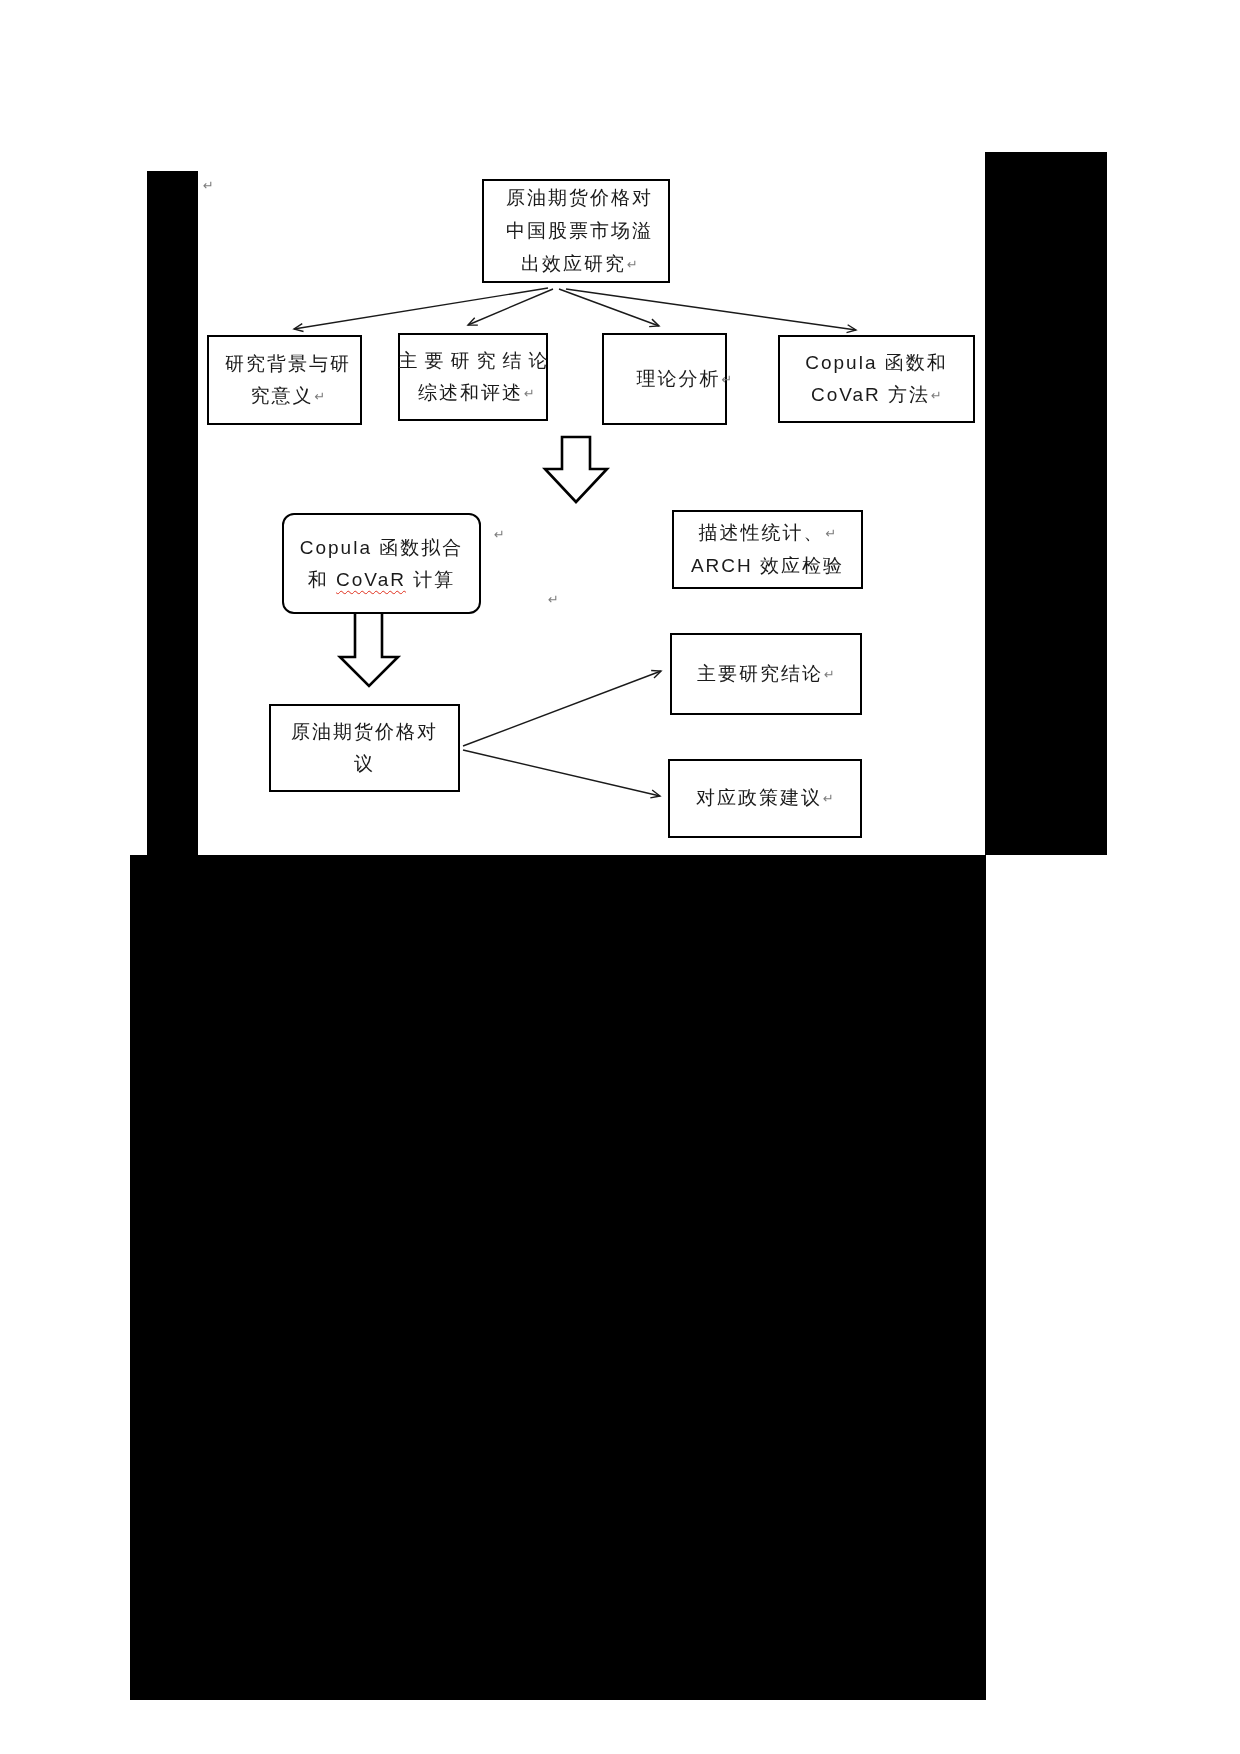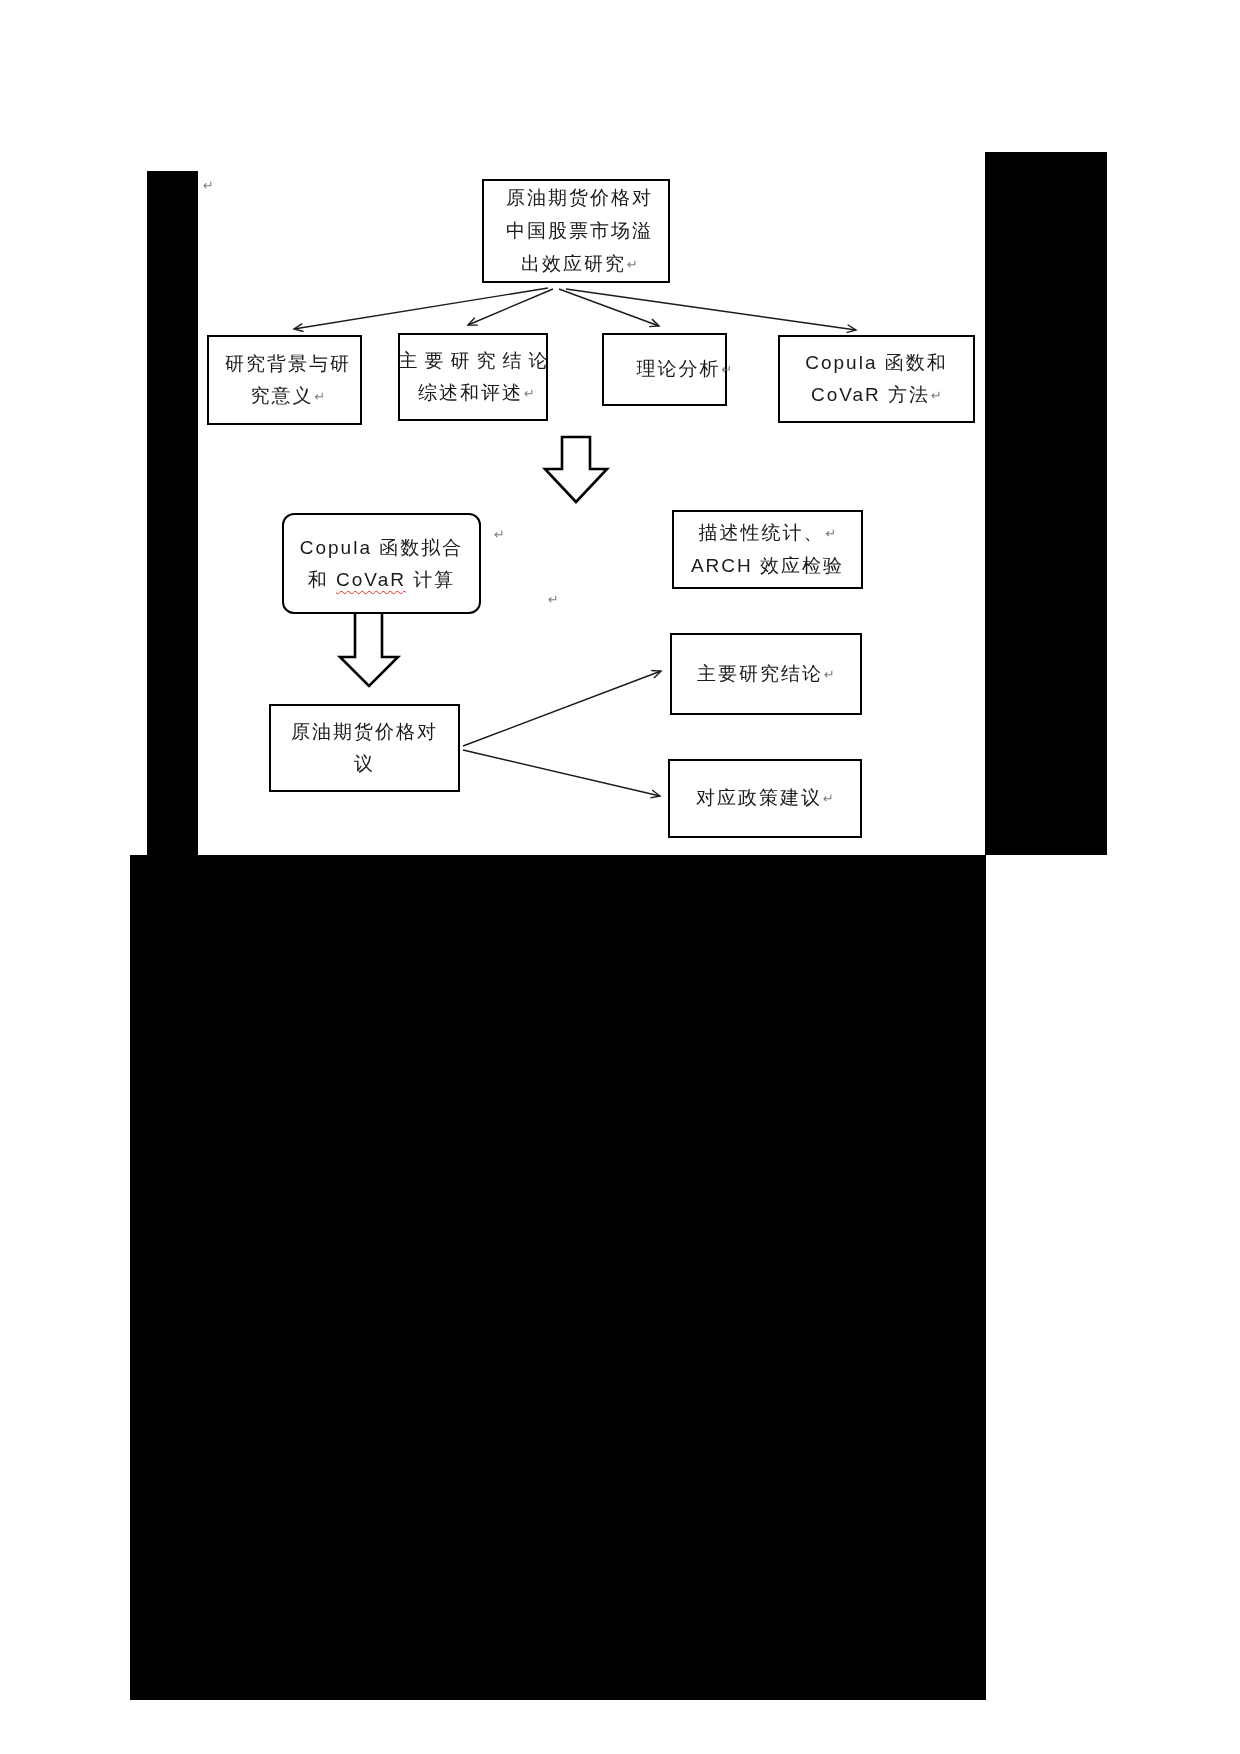--- a/index.html
+++ b/index.html
@@ -69,21 +69,21 @@
 <div class="box left" style="left:207px;top:335px;width:155px;height:90px;">
   <span class="ln">研究背景与研</span>
   <span class="ln"><span>究意义</span><span class="mark">↵</span></span>
 </div>
 
 <div class="box left" style="left:398px;top:333px;width:150px;height:88px;">
   <span class="ln wide">主要研究结论</span>
   <span class="ln"><span>综述和评述</span><span class="mark">↵</span></span>
 </div>
 
-<div class="box center" style="left:602px;top:333px;width:125px;height:73px;padding-left:40px;">
+<div class="box center" style="left:602px;top:333px;width:125px;height:92px;padding-left:40px;">
   <span class="ln"><span>理论分析</span><span class="mark">↵</span></span>
 </div>
 
 <div class="box center" style="left:778px;top:335px;width:197px;height:88px;">
   <span class="ln">Copula 函数和</span>
   <span class="ln"><span>CoVaR 方法</span><span class="mark">↵</span></span>
 </div>
 
 <div class="box center" style="left:282px;top:513px;width:199px;height:101px;border-radius:12px;">
   <span class="ln">Copula 函数拟合</span>

